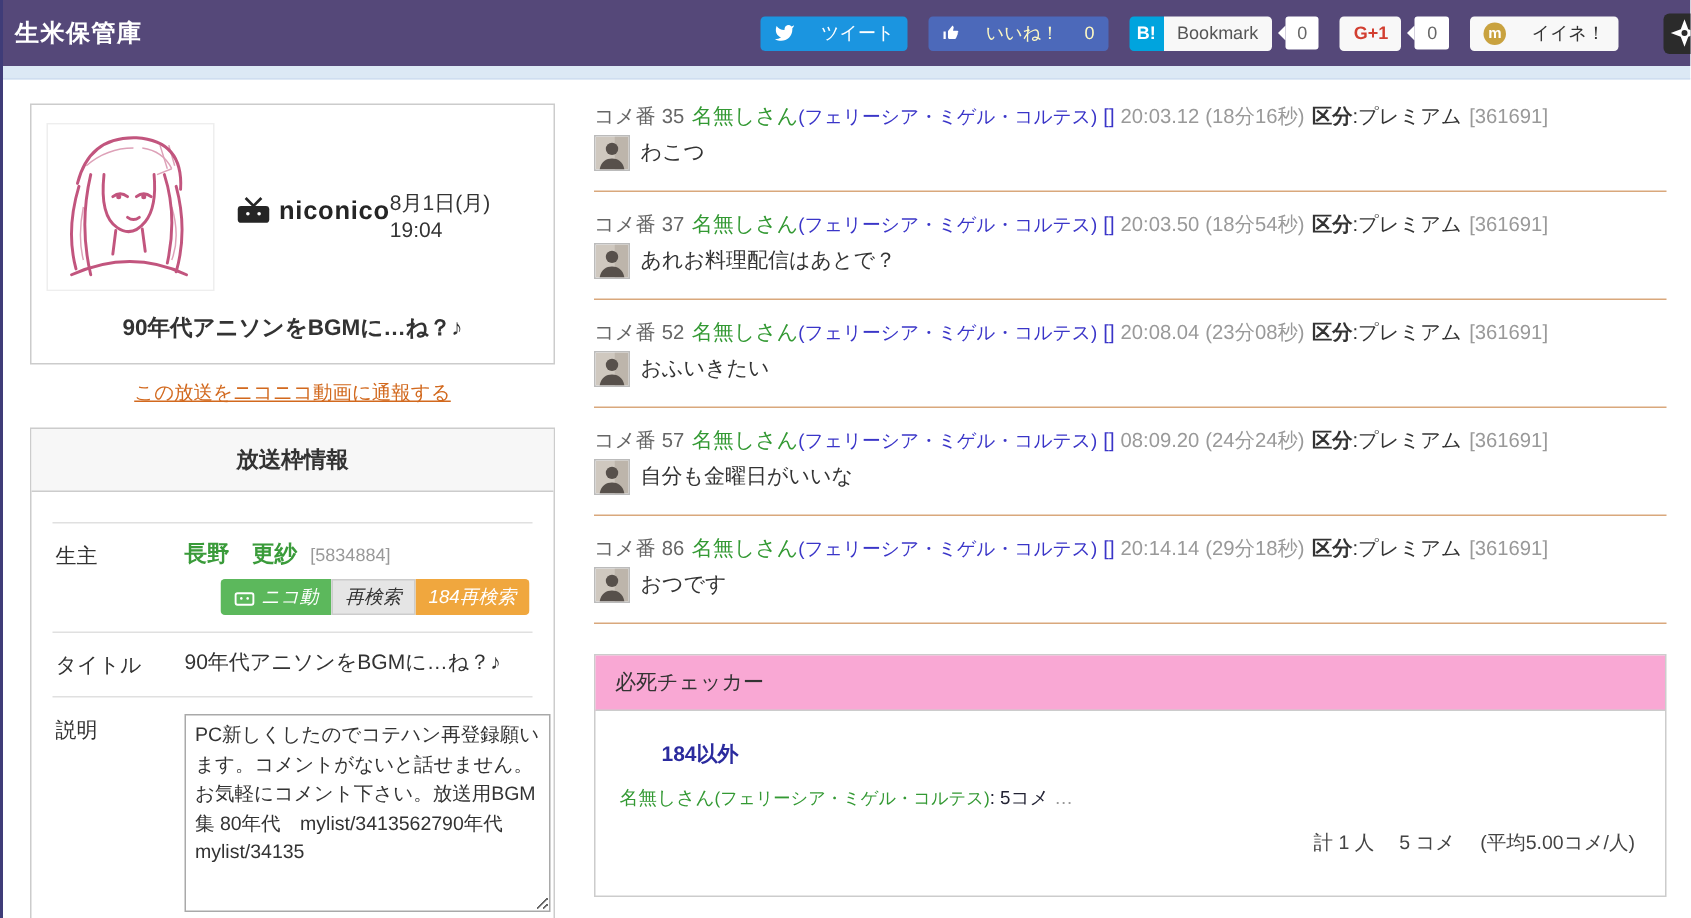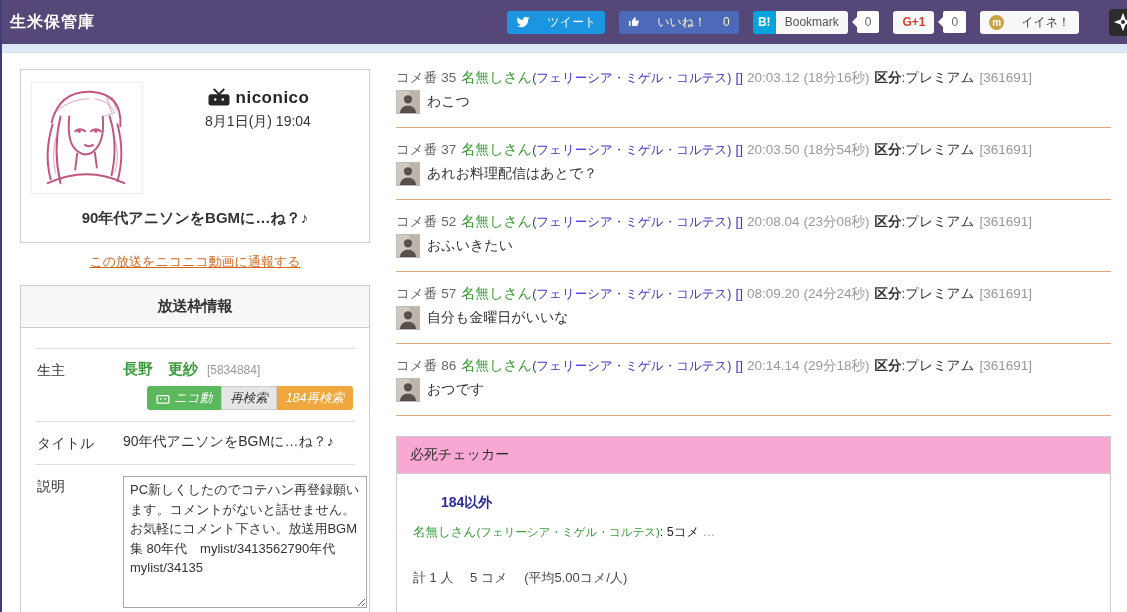--- a/index.html
+++ b/index.html
@@ -40,21 +40,21 @@
 
   
   .main { display:flex; gap:26px; padding:16px 16px 0 18px; }
   .leftcol { width:350px; flex:none; }
   .rightcol { flex:1; min-width:0; }
 
   
   .card { border:1px solid #ccc; padding:12px 10px 14px; background:#fff; }
   .card-top { display:flex; gap:14px; }
   .thumb { width:112px; height:112px; border:1px solid #eee; flex:none; background:#fff; }
-  .card-right { flex:1; display:flex; flex-direction:column; align-items:center; padding-top:6px; }
+  .card-right { flex:1; display:flex; flex-direction:row; align-items:center; padding-top:6px; }
   .nicologo { display:flex; align-items:center; gap:5px; font-weight:bold; font-size:17px; color:#252525; letter-spacing:.5px; }
   .card-date { font-size:14px; color:#333; margin-top:5px; }
   .detail-btn { margin-top:9px; background:#000; color:#fff; border:none; border-radius:6px;
     font-size:15px; padding:12px 24px; cursor:pointer; font-family:inherit; }
   .card-title { text-align:center; font-weight:bold; font-size:15px; margin-top:15px; color:#333; }
   .report-link { display:block; text-align:center; color:#d2691e; font-size:13px;
     margin:10px 0 14px; text-decoration:underline; cursor:pointer; }
 
   
   .panel { border:1px solid #ccc; background:#fff; }
@@ -95,21 +95,21 @@
   .checker { border:1px solid #ccc; margin-top:20px; background:#fff; }
   .checker-head { background:#f9a8d4; border-bottom:1px solid #ccc; font-size:14px;
     color:#333; padding:9px 13px; }
   .checker-body { padding:20px 16px 26px; }
   .checker-group { color:#2b2b9e; font-weight:bold; font-size:14px; margin-left:28px; }
   .checker-entry { margin-top:12px; font-size:12.5px; }
   .ce-name { color:#339933; }
   .ce-handle { color:#339933; font-size:11.5px; }
   .ce-count { color:#223; }
   .ce-dots { color:#999; }
-  .checker-total { color:#444; font-size:13px; margin-top:28px; padding-right:4px; }
+  .checker-total { text-align:right; color:#444; font-size:13px; margin-top:12px; padding-right:4px; }
 </style>
 </head>
 <body>
 
 <div class="topbar">
   <span class="site-title">生米保管庫</span>
   <div class="social">
     <span class="sbtn tweet">
       <svg width="14" height="14" viewBox="0 0 24 24">
           <path fill="#fff" d="M23 3a10.9 10.9 0 0 1-3.14 1.53 4.48 4.48 0 0 0-7.86 3v1A10.66 10.66 0 0 1 3 4s-4 9 5 13a11.64 11.64 0 0 1-7 2c9 5 20 0 20-11.5a4.5 4.5 0 0 0-.08-.83A7.72 7.72 0 0 0 23 3z"></path>

